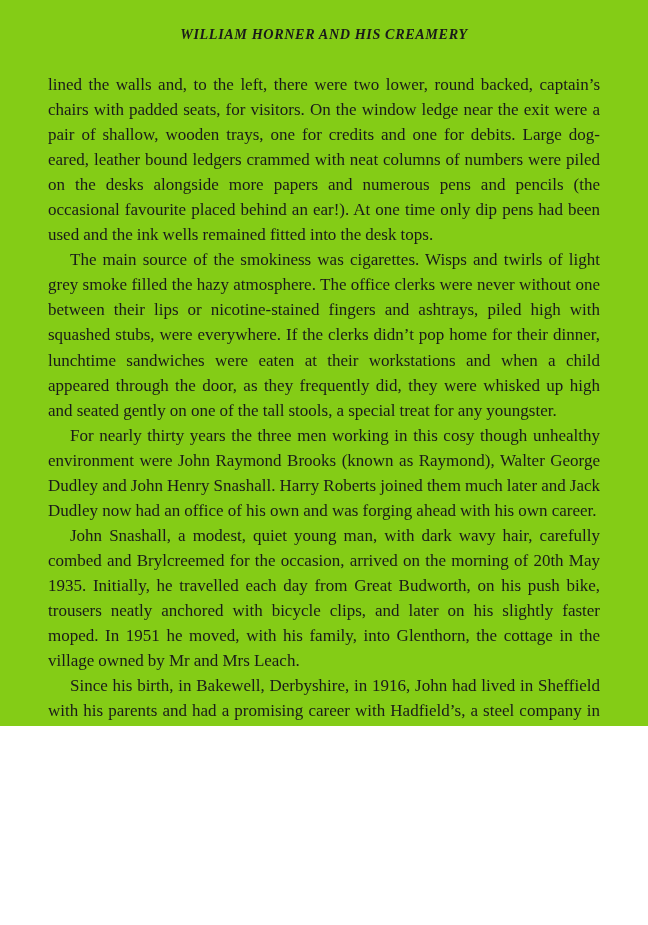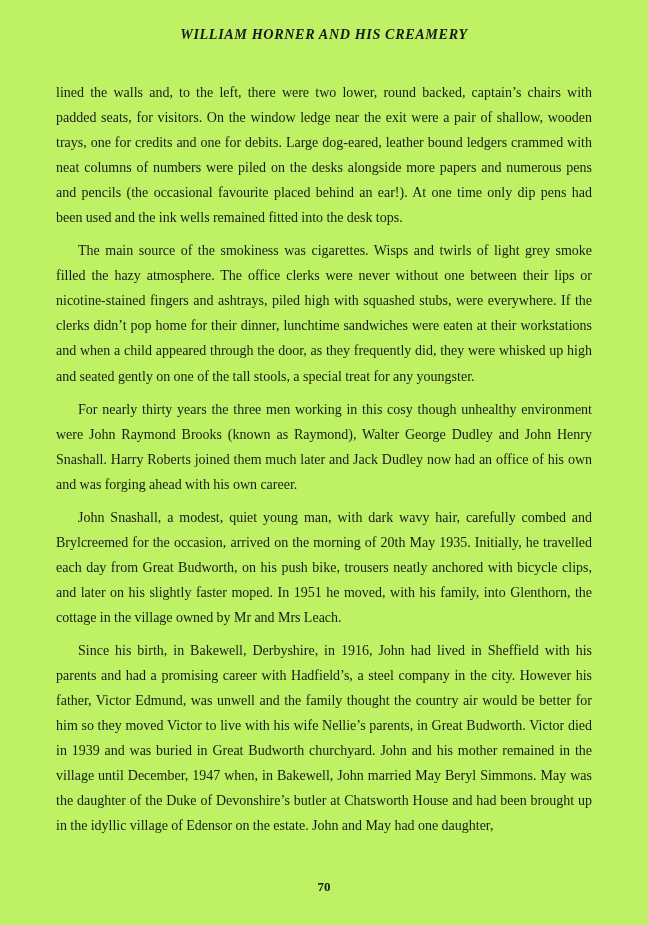--- a/index.html
+++ b/index.html
@@ -8,23 +8,23 @@
     padding: 0;
     background: #ffffff;
   }
   body {
     font-family: "Liberation Serif", "DejaVu Serif", serif;
     color: #1a1a1a;
   }
   .page {
     position: relative;
     width: 648px;
-    height: 925px;
+    height: 726px;
     margin: 0 auto;
-    background: #bef264;
+    background: #84cc16;
     overflow: hidden;
     box-sizing: border-box;
   }
   .running-head {
     position: absolute;
     top: 26px;
     left: 48px;
     right: 48px;
     text-align: center;
     font-style: italic;
@@ -34,24 +34,24 @@
     color: #1a1a1a;
     white-space: nowrap;
   }
   .text-block {
     position: absolute;
     top: 72px;
     left: 48px;
     width: 552px;
   }
   .para {
-    margin: 8px;
+    margin: 0;
     text-align: justify;
     text-justify: inter-word;
-    font-size: 14px;
+    font-size: 17px;
     line-height: 25.05px;
     text-indent: 0;
     hyphens: manual;
     -webkit-hyphens: manual;
     word-spacing: -0.15px;
   }
   .para.indent {
     text-indent: 22px;
     font-family: Liberation Serif, serif;
   }

